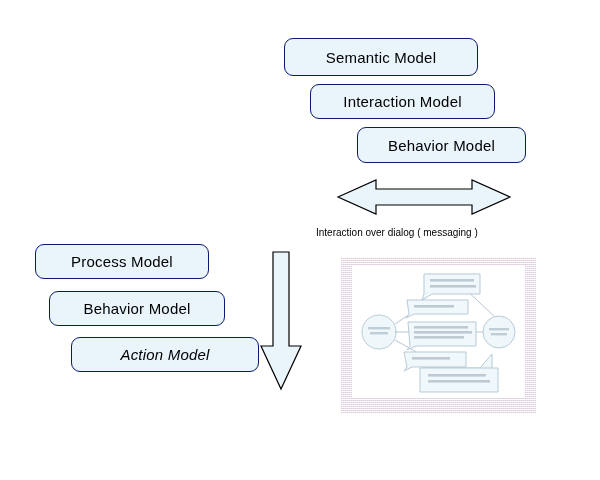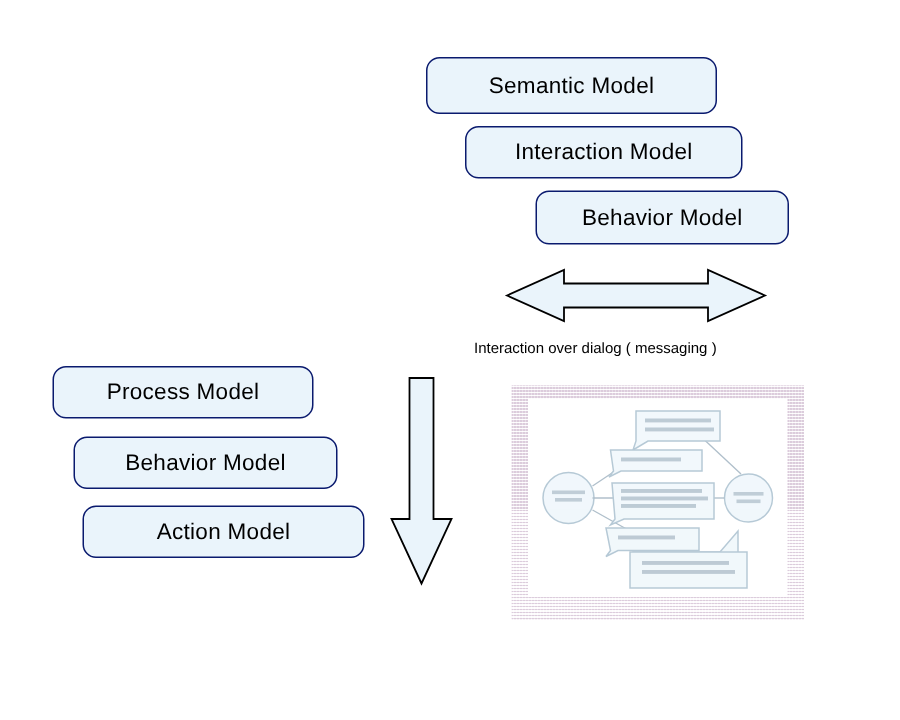--- a/index.html
+++ b/index.html
@@ -93,21 +93,21 @@
   <div class="caption" style="left:316px; top:227px;">Interaction over dialog ( messaging )</div>
 
   <div class="model-box" style="left:35px; top:244px; width:174px; height:35px;">
     <span>Process Model</span>
   </div>
 
   <div class="model-box" style="left:49px; top:291px; width:176px; height:35px;">
     <span>Behavior Model</span>
   </div>
 
-  <div class="model-box" style="left:55px; top:337px; width:188px; height:35px;">
+  <div class="model-box" style="left:71px; top:337px; width:188px; height:35px;font-style:italic;">
     <span>Action Model</span>
   </div>
 
   <svg class="arrow-svg" style="left:259px; top:250px;" width="44" height="142" viewBox="0 0 44 142">
     <polygon points="14,2 30,2 30,96 42,96 22,139 2,96 14,96" fill="#eaf4fb" stroke="#000000" stroke-width="1.2" stroke-linejoin="miter"></polygon>
   </svg>
 
 
   <div class="thumb-frame" style="left:341px; top:257px; width:195px; height:156px;">
     <div class="thumb-inner" style="left:11px; top:9px; width:173px; height:132px;">

